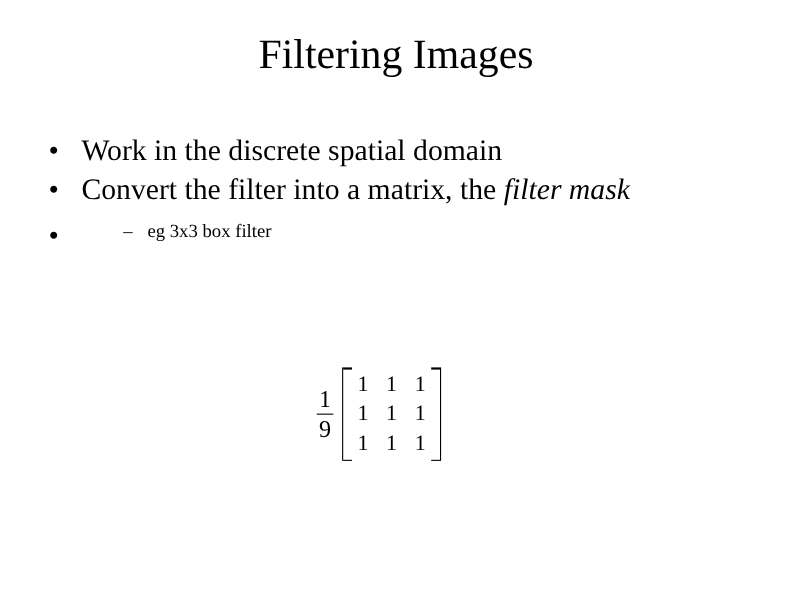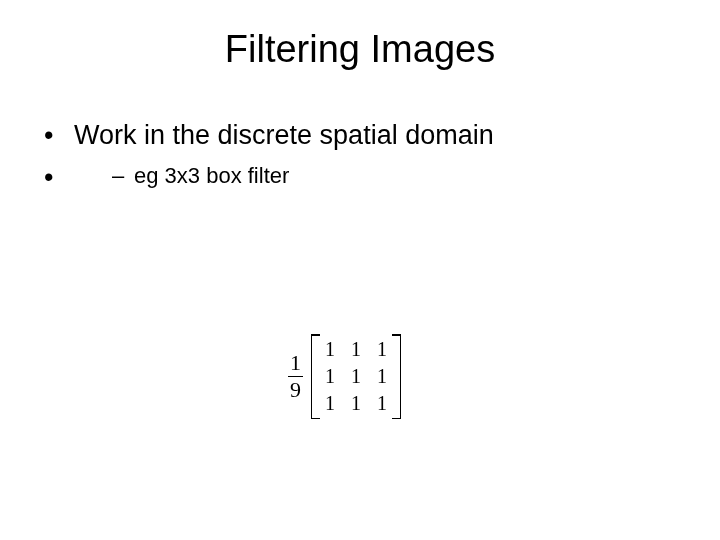--- a/index.html
+++ b/index.html
@@ -1,15 +1,15 @@
 <!DOCTYPE html>
 <html><head>
   <meta charset="utf-8">
   <style>
-    * { margin: 0; padding: 0; box-sizing: border-box; }
+    * { margin: 0; padding: 0; box-sizing: border-box; font-family: Liberation Serif, serif; }
     body {
       width: 720px;
       height: 540px;
       background: #fff;
       font-family: Arial, Helvetica, sans-serif;
       color: #000;
       padding: 28px 40px 40px 40px;
       position: relative;
     }
     .title {
@@ -36,21 +36,21 @@
       top: 0;
       font-size: 27px;
     }
     .italic { font-style: italic; }
     ul.sub {
       list-style: none;
       padding-left: 38px;
       margin-top: 8px;
     }
     ul.sub > li {
-      font-size: 22px;
+      font-size: 17px;
       line-height: 1.4;
       position: relative;
       padding-left: 22px;
     }
     ul.sub > li::before {
       content: "–";
       position: absolute;
       left: 0;
       top: 0;
     }
@@ -112,20 +112,23 @@
 </head>
 <body>
 
 <h1 class="title">Filtering Images</h1>
 
 <ul class="bullets">
   <li>
     <span>Work in the discrete spatial domain</span>
   </li>
   <li>
+    <span>Convert the filter into a matrix, the </span><span class="italic">filter mask</span>
+  </li>
+  <li>
     <ul class="sub">
       <li>eg 3x3 box filter</li>
     </ul>
   </li>
 </ul>
 
 <div class="formula">
   <span class="frac">
     <span class="num">1</span>
     <span class="den">9</span>

